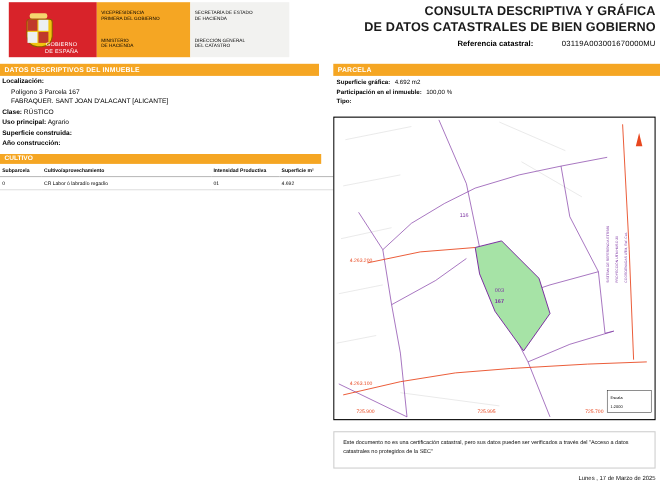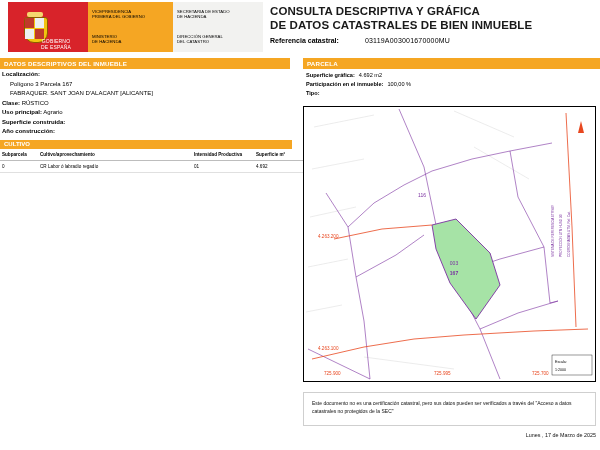--- a/index.html
+++ b/index.html
@@ -26,21 +26,21 @@
   .logo-text{position:absolute;left:8px;top:36px;width:80px;text-align:center;color:#fff;font-size:5px;line-height:6px;letter-spacing:.2px;}
 
   .gov-block{position:absolute;left:88px;top:2px;width:85px;height:50px;background:#f5a623;}
   .gov-block .l1{position:absolute;left:4px;top:7px;width:78px;font-size:4.3px;line-height:5.2px;color:#000;}
   .gov-block .l2{position:absolute;left:4px;top:32px;width:78px;font-size:4.3px;line-height:5.2px;color:#000;}
 
   .min-block{position:absolute;left:173px;top:2px;width:90px;height:50px;background:#f2f2f0;}
   .min-block .l1{position:absolute;left:4px;top:7px;width:84px;font-size:4.3px;line-height:5.2px;color:#000;}
   .min-block .l2{position:absolute;left:4px;top:32px;width:84px;font-size:4.3px;line-height:5.2px;color:#000;}
 
-  .title-wrap{position:absolute;left:270px;top:4px;width:326px;text-align:left;}
+  .title-wrap{position:absolute;left:270px;top:4px;width:326px;text-align:right;}
   .title-wrap .t1{font-size:11.5px;font-weight:bold;letter-spacing:.1px;line-height:14px;color:#1a1a1a;}
   .title-wrap .t2{font-size:11.5px;font-weight:bold;letter-spacing:.1px;line-height:14px;color:#1a1a1a;}
   .refline{margin-top:5px;font-size:7px;}
   .refline .lbl{font-weight:bold;}
   .refline .val{margin-left:26px;letter-spacing:.2px;}
 
   
   .bar{position:absolute;height:11px;background:#f5a623;color:#fff;font-size:6.2px;font-weight:bold;line-height:11px;padding-left:4px;box-sizing:border-box;letter-spacing:.2px;}
   .bar-left{left:0;top:58px;width:290px;}
   .bar-right{left:303px;top:58px;width:297px;}
@@ -104,21 +104,21 @@
 
     <div class="min-block">
       <div class="l1" style="white-space:pre-line">SECRETARÍA DE ESTADO
 DE HACIENDA</div>
       <div class="l2" style="white-space:pre-line">DIRECCIÓN GENERAL
 DEL CATASTRO</div>
     </div>
 
     <div class="title-wrap">
       <div class="t1">CONSULTA DESCRIPTIVA Y GRÁFICA</div>
-      <div class="t2">DE DATOS CATASTRALES DE BIEN INMUEBLE</div>
+      <div class="t2">DE DATOS CATASTRALES DE BIEN GOBIERNO</div>
       <div class="refline">
         <span class="lbl">Referencia catastral:</span><span class="val">03119A003001670000MU</span>
       </div>
     </div>
   </div>
 
   <div class="bar bar-left">DATOS DESCRIPTIVOS DEL INMUEBLE</div>
   <div class="bar bar-right">PARCELA</div>
 
   <div class="left">

